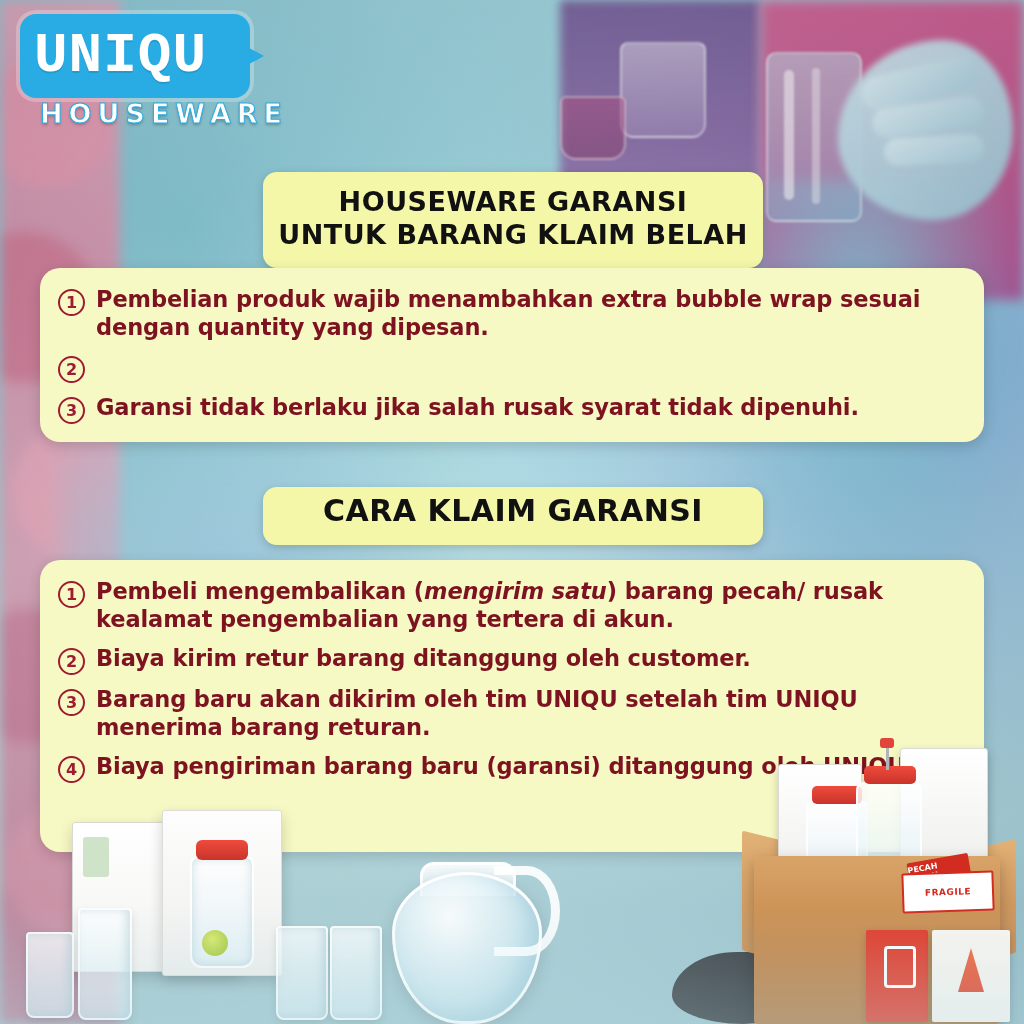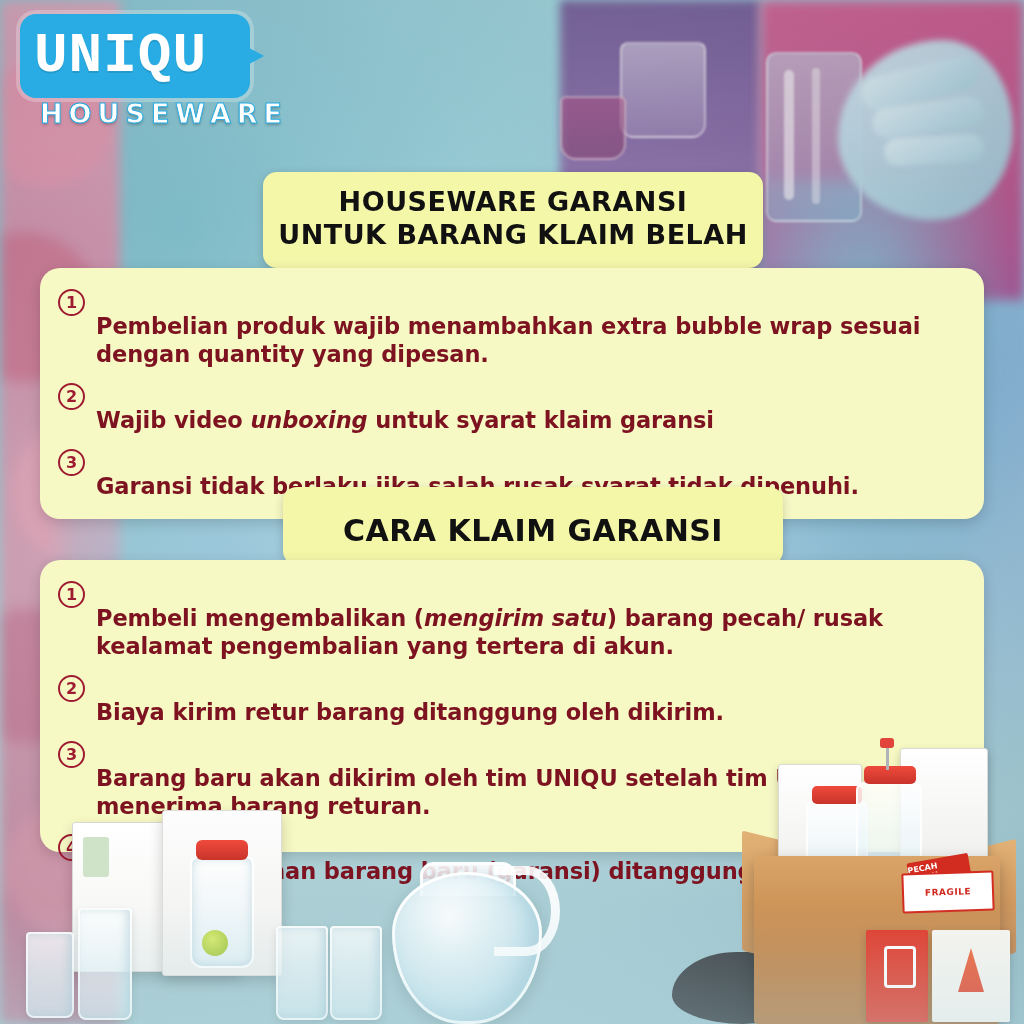--- a/index.html
+++ b/index.html
@@ -155,22 +155,22 @@
     text-align: center;
     color: #111111;
     font-weight: 800;
     font-family: "DejaVu Sans", sans-serif;
   }
   .pill-1 {
     left: 263px; top: 172px; width: 500px; padding: 14px 10px 16px;
     font-size: 27px; line-height: 1.22; letter-spacing: .5px;
   }
   .pill-2 {
-    left: 263px; top: 487px; width: 500px; padding: 26px 10px 17px;
-    font-size: 30px; letter-spacing: .5px; margin-left: 20px;
+    left: 263px; top: 487px; width: 500px; padding: 6px 10px 17px;
+    font-size: 30px; letter-spacing: .5px;
   }
 
   
   .card {
     position: absolute;
     background: #f7f9c4;
     border-radius: 20px;
     box-shadow: 0 4px 14px rgba(0,0,0,0.16);
     padding: 18px 22px 18px 18px;
   }
@@ -198,21 +198,20 @@
     background: transparent;
   }
 
   .txt {
     color: #7d1220;
     font-size: 22.5px;
     line-height: 1.24;
     font-weight: 700;
     font-family: "DejaVu Sans", sans-serif;
     letter-spacing: -0.1px;
-    margin-top: 27px;
   }
   .txt i { font-style: italic; }
 
   
   .prod { position: absolute; }
 
   
   .box-left {
     left: 72px; top: 822px; width: 168px; height: 150px;
     background: linear-gradient(180deg,#ffffff 0%, #f2f2f0 100%);
@@ -419,21 +418,20 @@
 
   <div class="card card-1">
 
     <div class="item">
       <div class="num">1</div>
       <div class="txt">Pembelian produk wajib menambahkan extra bubble wrap sesuai dengan quantity yang dipesan.</div>
     </div>
 
     <div class="item">
       <div class="num">2</div>
-      <div class="txt"><span>Wajib video </span><i>unboxing</i><span> untuk syarat klaim garansi</span></div>
     </div>
 
     <div class="item">
       <div class="num">3</div>
       <div class="txt">Garansi tidak berlaku jika salah rusak syarat tidak dipenuhi.</div>
     </div>
 
   </div>
 
   <div class="pill pill-2">
@@ -442,21 +440,21 @@
 
   <div class="card card-2">
 
     <div class="item">
       <div class="num">1</div>
       <div class="txt"><span>Pembeli mengembalikan (</span><i>mengirim satu</i><span>) barang pecah/ rusak kealamat pengembalian yang tertera di akun.</span></div>
     </div>
 
     <div class="item">
       <div class="num">2</div>
-      <div class="txt">Biaya kirim retur barang ditanggung oleh dikirim.</div>
+      <div class="txt">Biaya kirim retur barang ditanggung oleh customer.</div>
     </div>
 
     <div class="item">
       <div class="num">3</div>
       <div class="txt">Barang baru akan dikirim oleh tim UNIQU setelah tim UNIQU menerima barang returan.</div>
     </div>
 
     <div class="item">
       <div class="num">4</div>
       <div class="txt">Biaya pengiriman barang baru (garansi) ditanggung oleh UNIQU</div>

